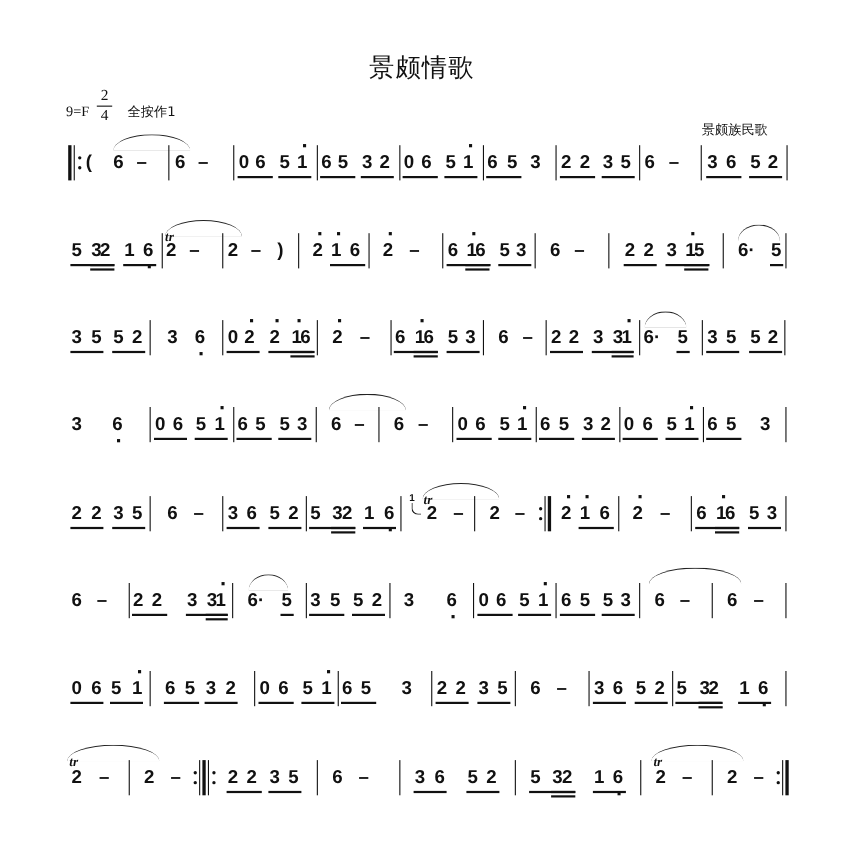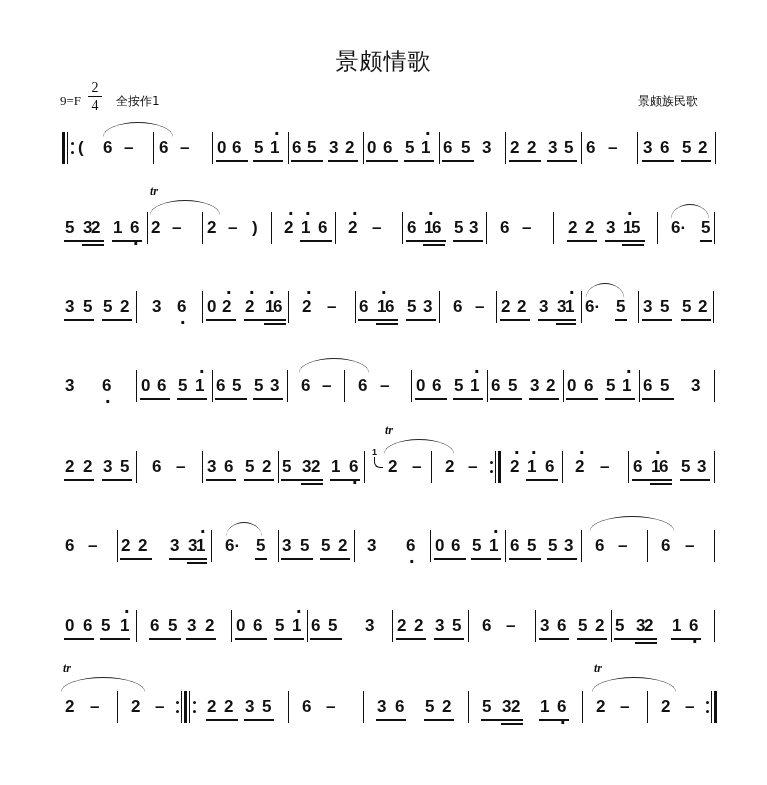--- a/index.html
+++ b/index.html
@@ -5,31 +5,31 @@
   html, body { margin: 0; padding: 0; background: #ffffff; }
   body { width: 767px; height: 785px; position: relative; overflow: hidden;
          font-family: "Liberation Sans", "DejaVu Sans", sans-serif; color: #111; }
   .title { position: absolute; top: 46px; left: 0; width: 767px; text-align: center;
            font-family: "DejaVu Sans", sans-serif; font-size: 23px; font-weight: 300; letter-spacing: 1px; }
   .key { position: absolute; left: 60px; top: 93px; font-family: "Liberation Serif", serif; font-size: 13px; }
   .timesig { position: absolute; left: 88px; top: 80px; width: 14px; text-align: center;
              font-family: "Liberation Serif", serif; font-size: 14px; line-height: 15px; }
   .timesig .line { border-top: 1px solid #111; margin: 1px 0; }
   .tempo { position: absolute; left: 116px; top: 93px; font-size: 12px; font-family: "DejaVu Sans", sans-serif; }
-  .origin { position: absolute; left: 638px; top: 93px; font-size: 12px; font-family: "DejaVu Sans", sans-serif; }
+  .origin { position: absolute; left: 638px; top: 110px; font-size: 12px; font-family: "DejaVu Sans", sans-serif; }
 
   .staff { position: absolute; left: 0; width: 767px; height: 50px; }
   .tok { position: absolute; top: 0; font-weight: bold; font-size: 17px; line-height: 20px; white-space: pre; }
   .bar { position: absolute; top: -6px; width: 1px; height: 32px; background: #111; }
   .ul1 { position: absolute; height: 1.5px; background: #111; top: 22px; }
   .ul2 { position: absolute; height: 1.5px; background: #111; top: 26px; }
   .hi { position: absolute; font-size: 11px; font-weight: bold; top: -11px; }
   .lo { position: absolute; font-size: 11px; font-weight: bold; top: 18px; }
   .slur { position: absolute; border-top: 1.4px solid #222; border-radius: 50% 50% 0 0 / 100% 100% 0 0; height: 14px; }
-  .tr { position: absolute; font-style: italic; font-weight: bold; font-size: 12px; font-family: "Liberation Serif", serif; }
+  .tr { position: absolute; font-style: italic; font-weight: bold; font-size: 12px; font-family: "Liberation Serif", serif; margin-top: 24px; }
   .rep { position: absolute; top: -6px; height: 32px; }
   .rep .thick { position: absolute; top: 0; width: 3px; height: 32px; background: #111; }
   .rep .thin { position: absolute; top: 0; width: 1px; height: 32px; background: #111; }
   .rep .dot { position: absolute; width: 3px; height: 3px; background: #111; border-radius: 50%; }
 </style>
 </head>
 <body>
 
 <div class="title">景颇情歌</div>
 <div class="key">9=F</div>

